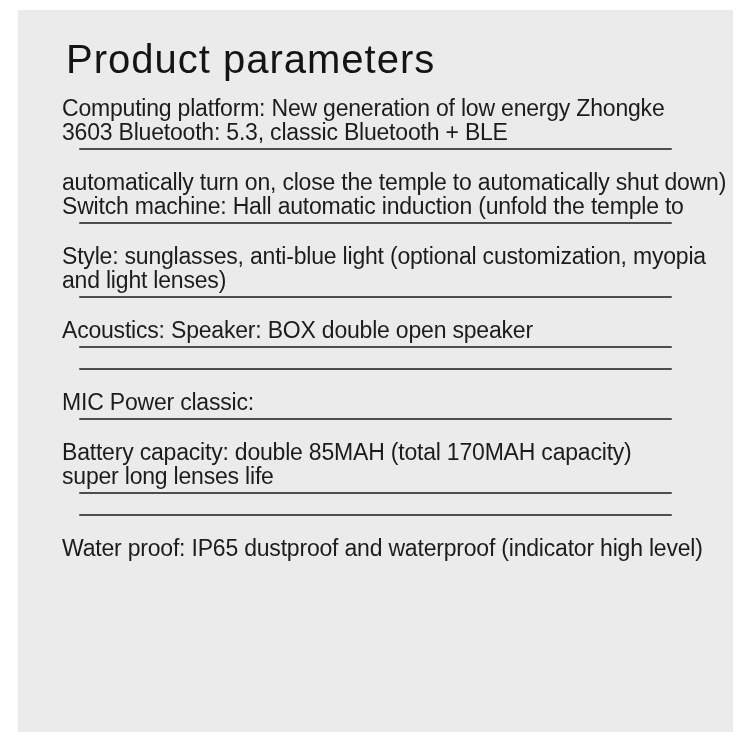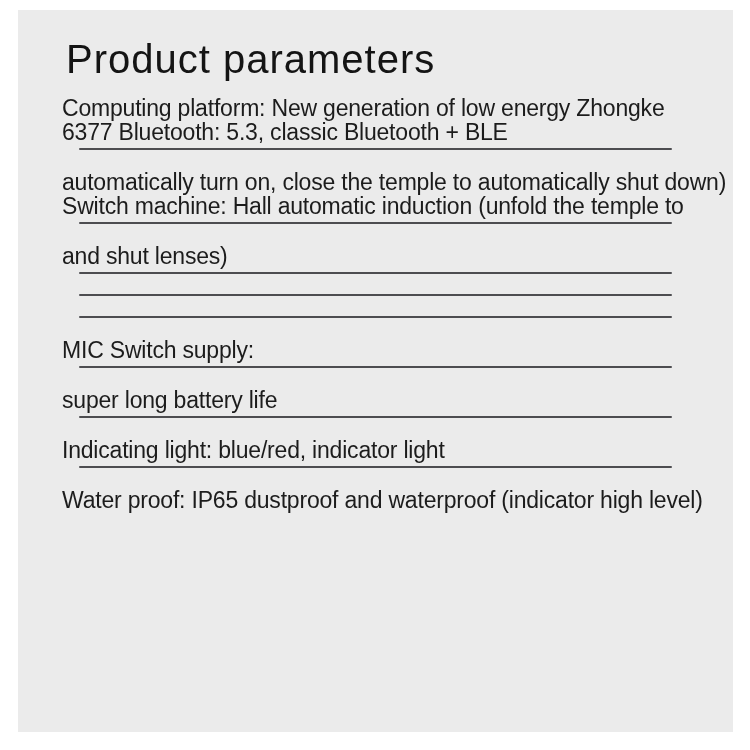--- a/index.html
+++ b/index.html
@@ -53,47 +53,49 @@
   }
 </style>
 </head>
 <body>
 
 <div class="panel">
   <h1 class="title">Product parameters</h1>
   <div class="spec-list">
       <div>
         <div class="spec-line">Computing platform: New generation of low energy Zhongke</div>
-        <div class="spec-line">6377 Bluetooth: 5.3, classic Bluetooth + BLE</div>
+        <div class="spec-line">3603 Bluetooth: 5.3, classic Bluetooth + BLE</div>
         <div class="divider"></div>
       </div>
       <div>
         <div class="spec-line">automatically turn on, close the temple to automatically shut down)</div>
         <div class="spec-line">Switch machine: Hall automatic induction (unfold the temple to</div>
         <div class="divider"></div>
       </div>
       <div>
-        <div class="spec-line">and shut lenses)</div>
+        <div class="spec-line">Style: sunglasses, anti-blue light (optional customization, myopia</div>
+        <div class="spec-line">and light lenses)</div>
+        <div class="divider"></div>
+      </div>
+      <div>
+        <div class="spec-line">Acoustics: Speaker: BOX double open speaker</div>
         <div class="divider"></div>
       </div>
       <div>
         <div class="divider"></div>
       </div>
       <div>
+        <div class="spec-line">MIC Power classic:</div>
         <div class="divider"></div>
       </div>
       <div>
-        <div class="spec-line">MIC Switch supply:</div>
+        <div class="spec-line">Battery capacity: double 85MAH (total 170MAH capacity)</div>
+        <div class="spec-line">super long lenses life</div>
         <div class="divider"></div>
       </div>
       <div>
-        <div class="spec-line">super long battery life</div>
-        <div class="divider"></div>
-      </div>
-      <div>
-        <div class="spec-line">Indicating light: blue/red, indicator light</div>
         <div class="divider"></div>
       </div>
       <div>
         <div class="spec-line">Water proof: IP65 dustproof and waterproof (indicator high level)</div>
       </div>
     </div>
 </div>
 
 </body></html>

